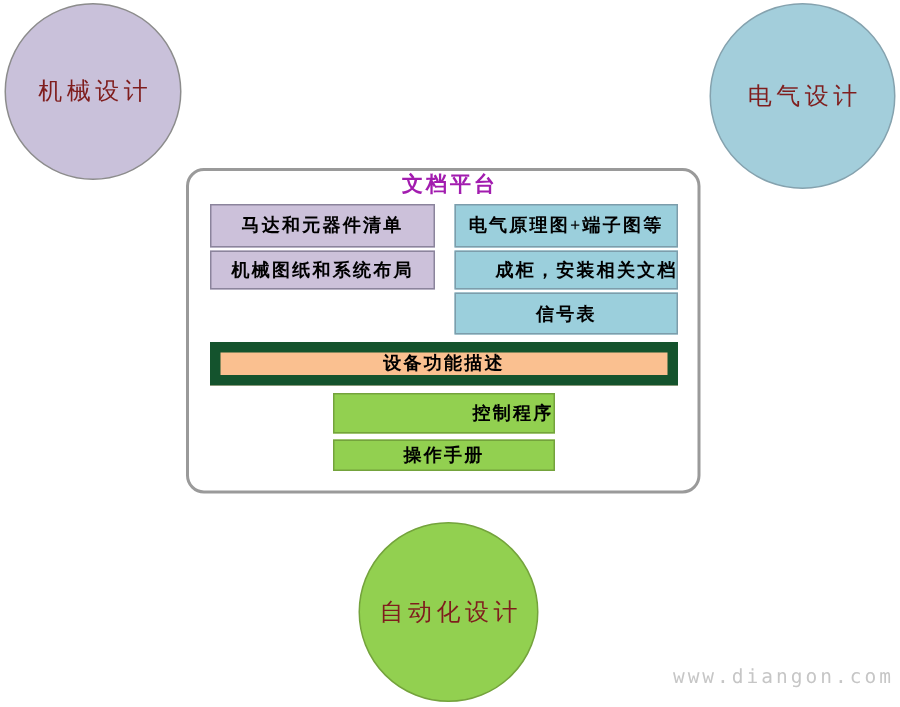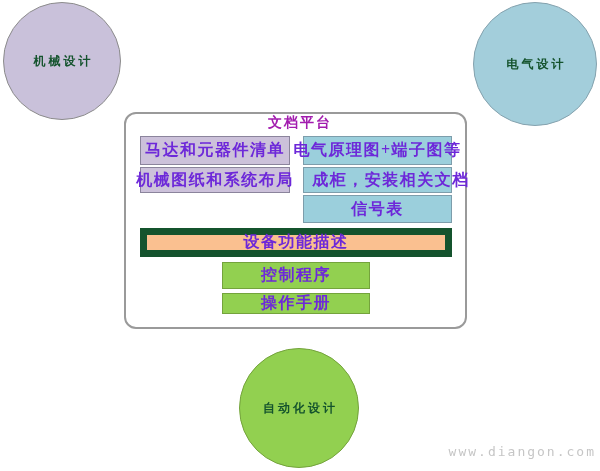--- a/index.html
+++ b/index.html
@@ -11,25 +11,25 @@
     overflow: hidden;
     font-family: "Liberation Serif", "DejaVu Serif", serif;
     color: #1a1a1a;
   }
   .circle {
     position: absolute;
     border-radius: 50%;
     display: flex;
     align-items: center;
     justify-content: center;
-    font-weight: bold;
-    font-size: 12px;
+    font-weight: normal;
+    font-size: 16px;
     letter-spacing: 3px;
     text-indent: 3px;
-    color: #14532d;
+    color: #7f1d1d;
   }
   .circle-mech { left: 3px;   top: 2px;   width: 116px; height: 116px; border: 1px solid #8c8c8c; }
   .circle-elec { left: 473px; top: 2px;   width: 122px; height: 122px; border: 1px solid #85a2ae; }
   .circle-auto { left: 239px; top: 348px; width: 118px; height: 118px; border: 1px solid #74a33c; }
 
   .panel {
     position: absolute;
     left: 124px; top: 112px;
     width: 343px; height: 217px;
     box-sizing: border-box;
@@ -46,37 +46,37 @@
     letter-spacing: 2px;
     color: #a21caf;
   }
   .doc-box {
     position: absolute;
     box-sizing: border-box;
     display: flex;
     align-items: center;
     justify-content: center;
     font-weight: bold;
-    font-size: 16px;
+    font-size: 12px;
     letter-spacing: 1.5px;
-    color: #6d28d9;
+    color: #000000;
     white-space: nowrap;
   }
   .box-purple { border: 1px solid #8b849c; }
   .box-blue   { border: 1px solid #7d9dab; }
   .box-orange { border: 7px solid #14532d; }
   .box-green  { border: 1px solid #74a33c; }
 
   .pos-m1 { left: 140px; top: 136px; width: 150px; height: 29px; }
   .pos-m2 { left: 140px; top: 167px; width: 150px; height: 26px; }
   .pos-e1 { left: 303px; top: 136px; width: 149px; height: 29px; }
   .pos-e2 { left: 303px; top: 167px; width: 149px; height: 26px; }
   .pos-e3 { left: 303px; top: 195px; width: 149px; height: 28px; }
   .pos-sh { left: 140px; top: 228px; width: 312px; height: 29px; }
-  .pos-a1 { left: 222px; top: 262px; width: 148px; height: 27px; }
+  .pos-a1 { left: 222px; top: 262px; width: 148px; height: 27px; justify-content: flex-end; }
   .pos-a2 { left: 222px; top: 293px; width: 148px; height: 21px; }
 
   .watermark {
     position: absolute;
     right: 4px; top: 444px;
     font-family: "DejaVu Sans Mono", "Liberation Mono", monospace;
     font-size: 13px;
     letter-spacing: 2px;
     color: #c6c6c6;
   }

